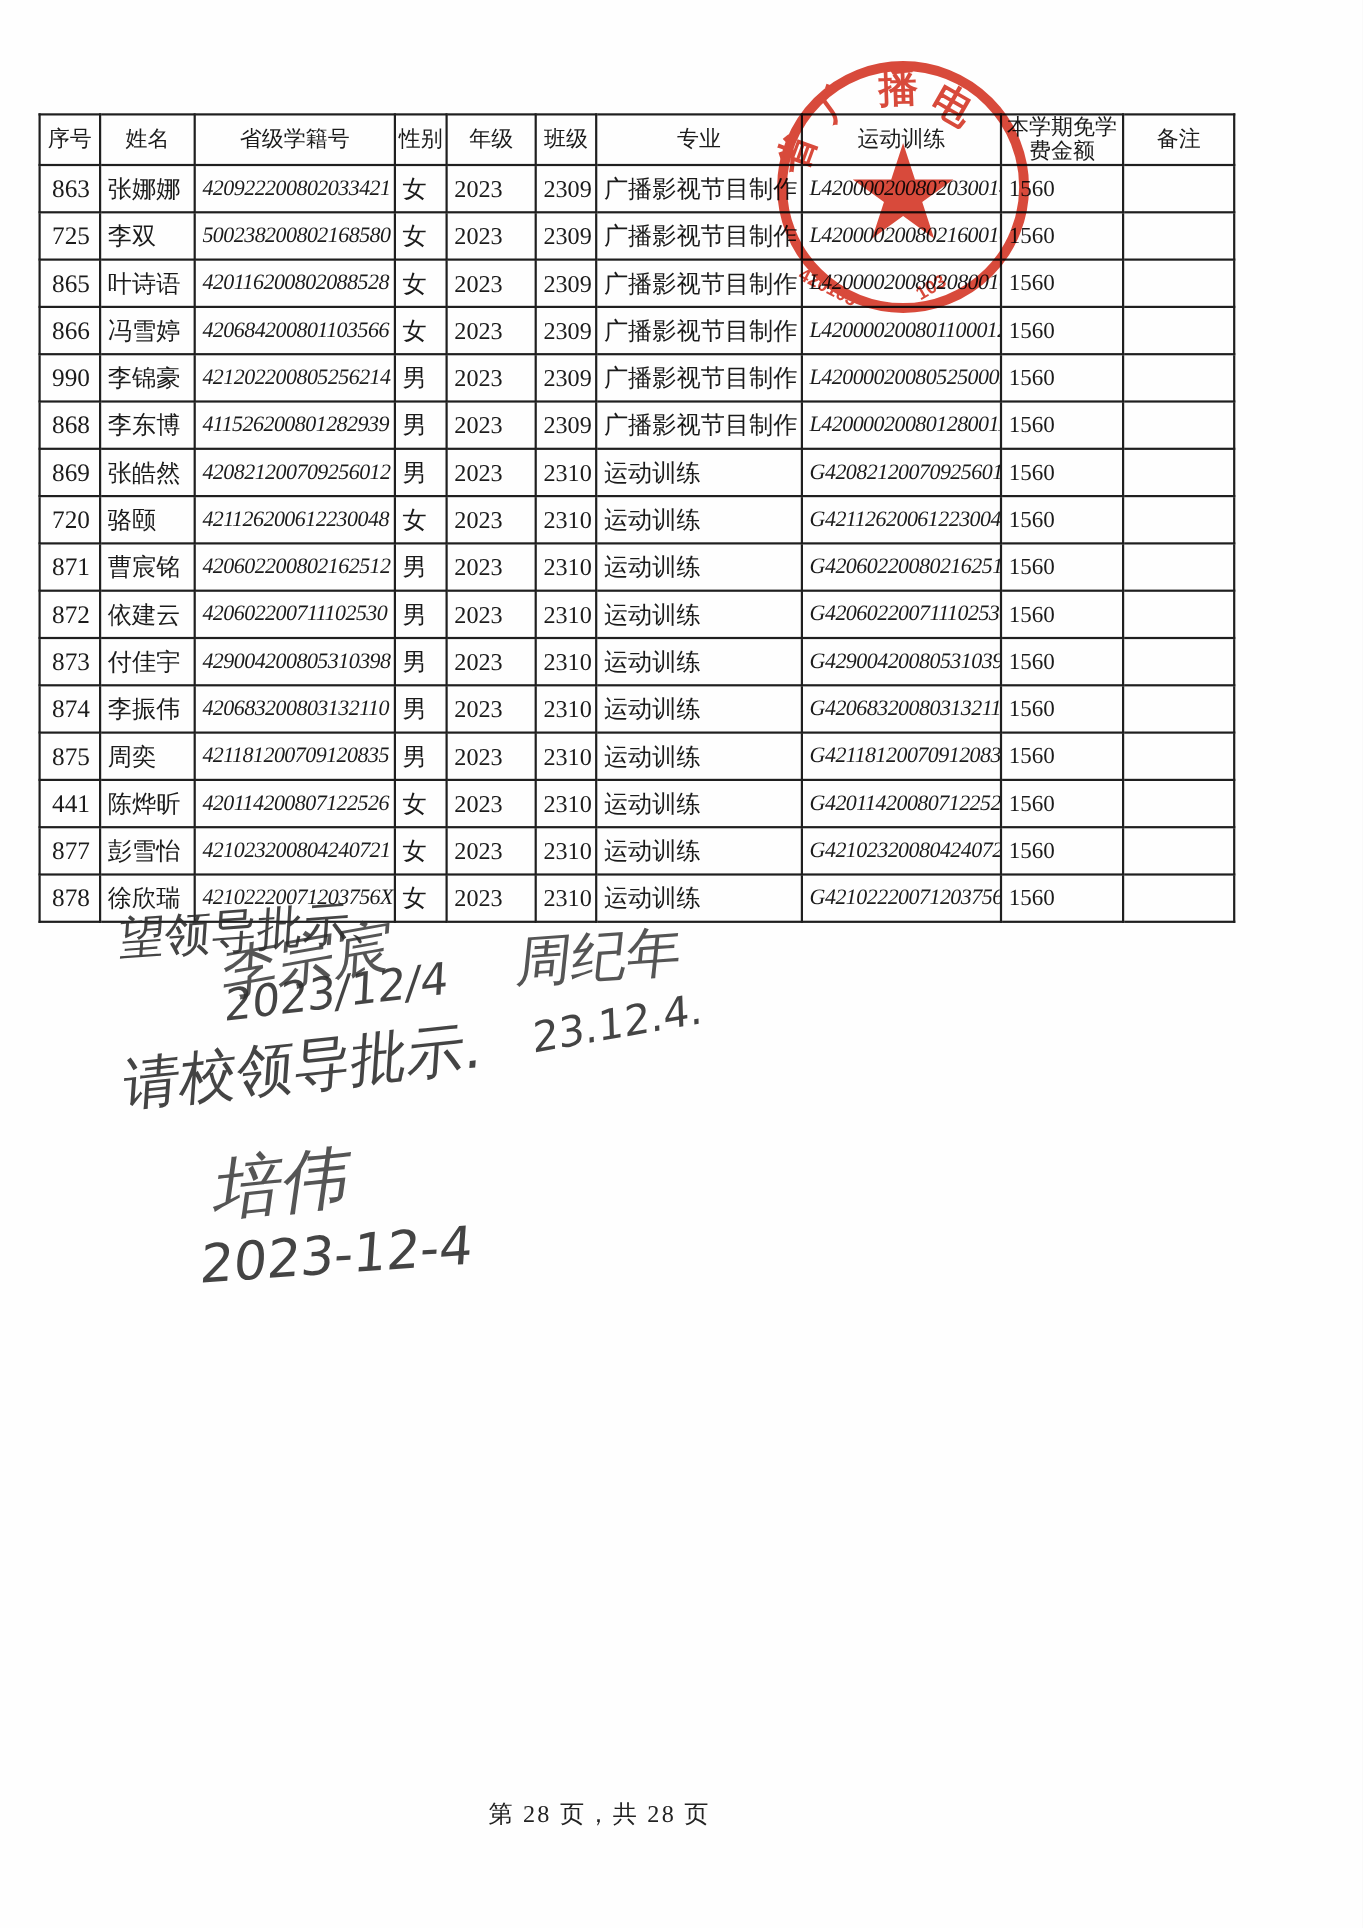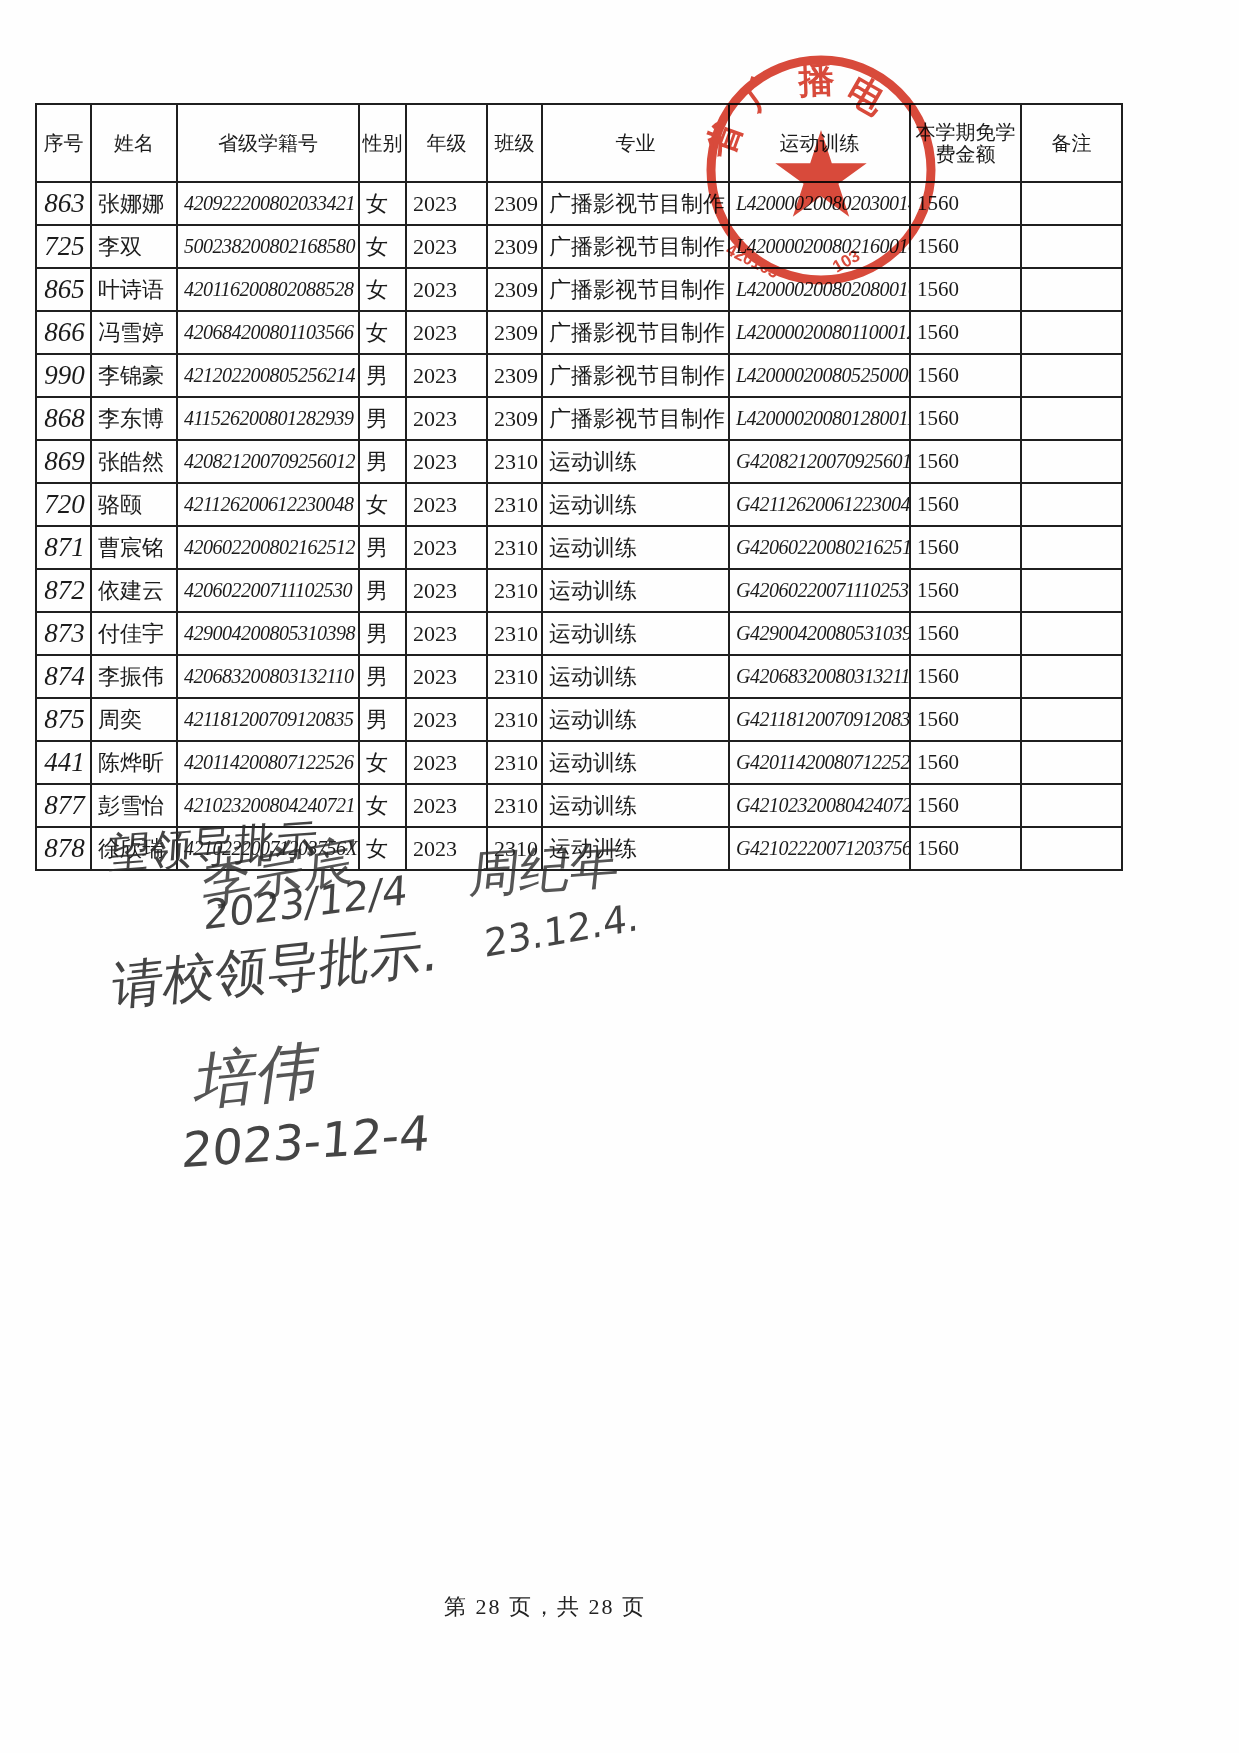--- a/index.html
+++ b/index.html
@@ -24,29 +24,29 @@
     overflow:hidden;
     white-space:nowrap;
   }
   table.roster th{
     height:44px;
     font-weight:400;
     font-size:20px;
     text-align:center;
     white-space:normal;
     line-height:1.1;
-    padding:16px 2px;
+    padding:0 2px;
   }
   table.roster td{
     height:41px;
     font-size:22px;
     text-align:left;
     padding:0 4px 0 6px;
   }
-  table.roster td.c0{text-align:center;font-size:27px;font-style:italic;}
+  table.roster td.c0{text-align:center;font-size:23px;}
   table.roster td.c2,table.roster td.c7{font-size:20px;letter-spacing:-0.5px;font-style:italic;}
   table.roster td.c8{font-size:21px;}
   
   .seal{
     position:absolute;left:676px;top:28px;width:290px;height:290px;
     mix-blend-mode:multiply;opacity:.92;pointer-events:none;
   }
   .seal svg{display:block;width:100%;height:100%;}
   
   .hw{
@@ -59,21 +59,21 @@
   .hw-note1{left:108px;top:826px;font-size:42px;transform:rotate(-4deg) skewX(-8deg);}
   .hw-sig1{left:202px;top:852px;font-size:52px;transform:rotate(-10deg) skewX(-14deg);opacity:.8;}
   .hw-date1{left:204px;top:892px;font-size:40px;transform:rotate(-7deg) skewX(-10deg);}
   .hw-sig2{left:470px;top:842px;font-size:50px;transform:rotate(-4deg) skewX(-10deg);opacity:.8;}
   .hw-date2{left:484px;top:922px;font-size:38px;transform:rotate(-10deg) skewX(-8deg);}
   .hw-note2{left:112px;top:952px;font-size:52px;transform:rotate(-6deg) skewX(-10deg);}
   .hw-sig3{left:196px;top:1040px;font-size:62px;transform:rotate(-6deg) skewX(-14deg);opacity:.8;}
   .hw-date3{left:182px;top:1122px;font-size:48px;transform:rotate(-4deg) skewX(-8deg);}
   
   .footer{
-    position:absolute;left:0;top:1592px;width:1090px;
+    position:absolute;left:0;top:1634px;width:1090px;
     text-align:center;font-size:22px;letter-spacing:2px;
     color:#222;
   }
 </style>
 </head>
 <body>
 
 <div class="page">
 
   <table class="roster">

